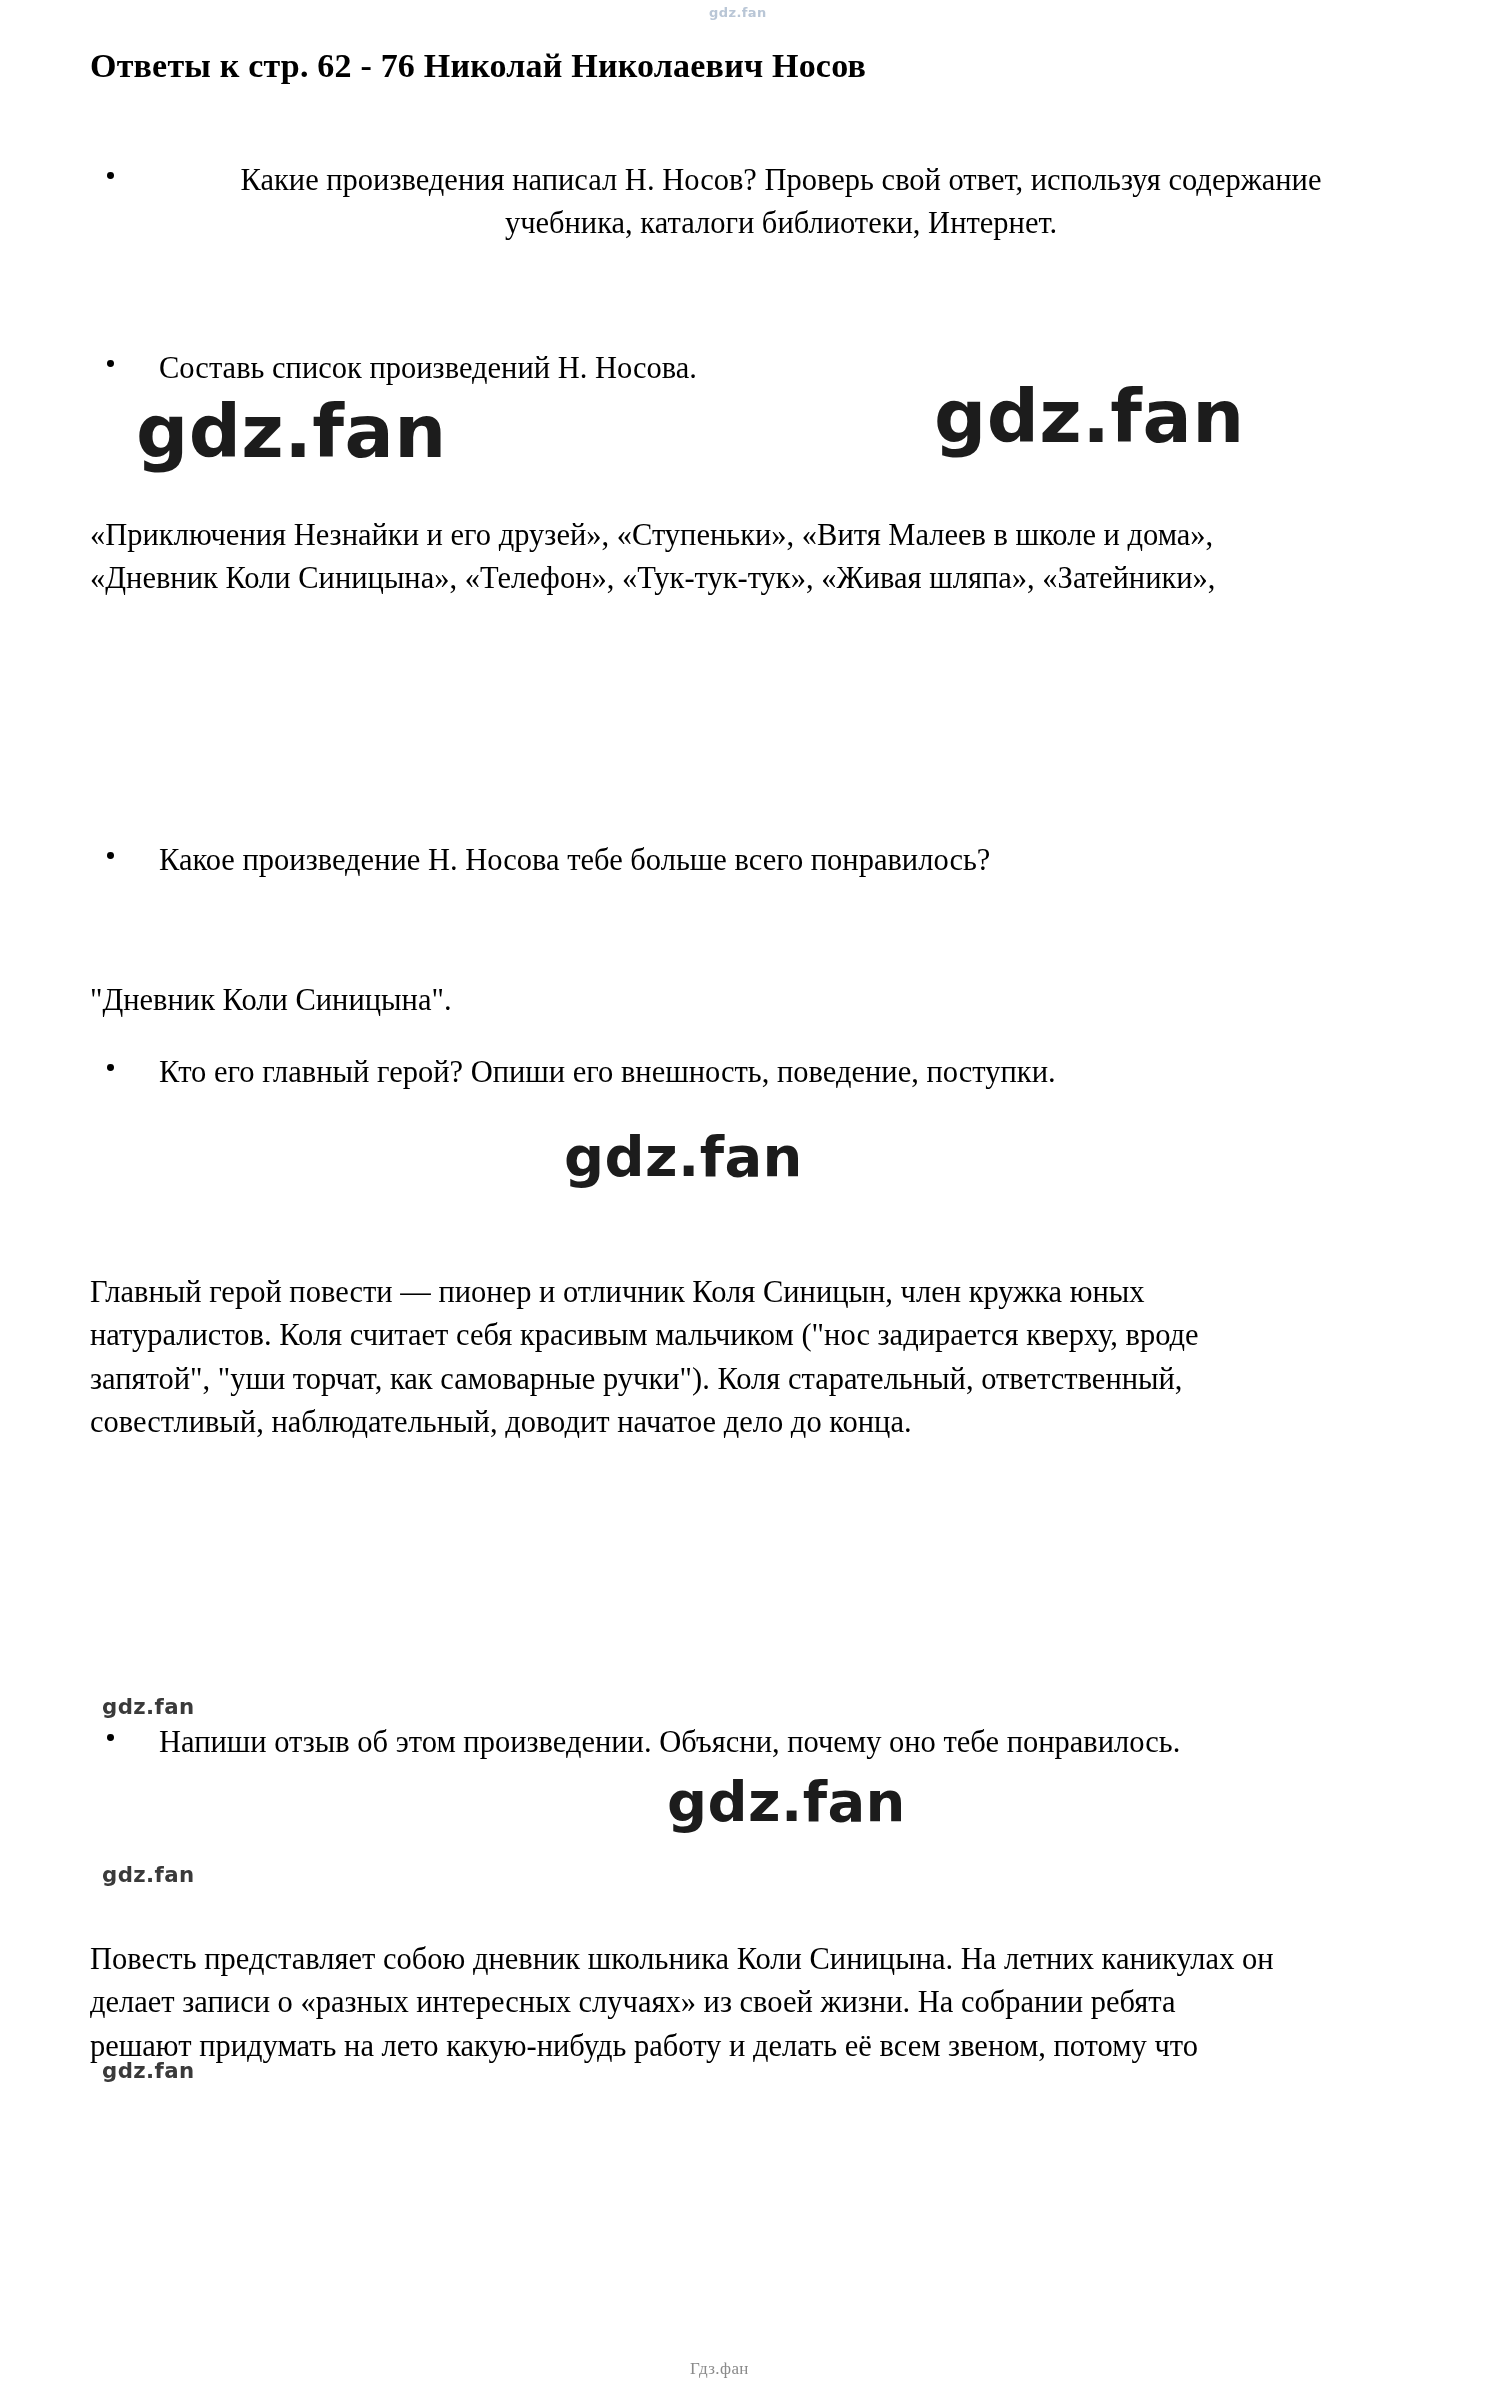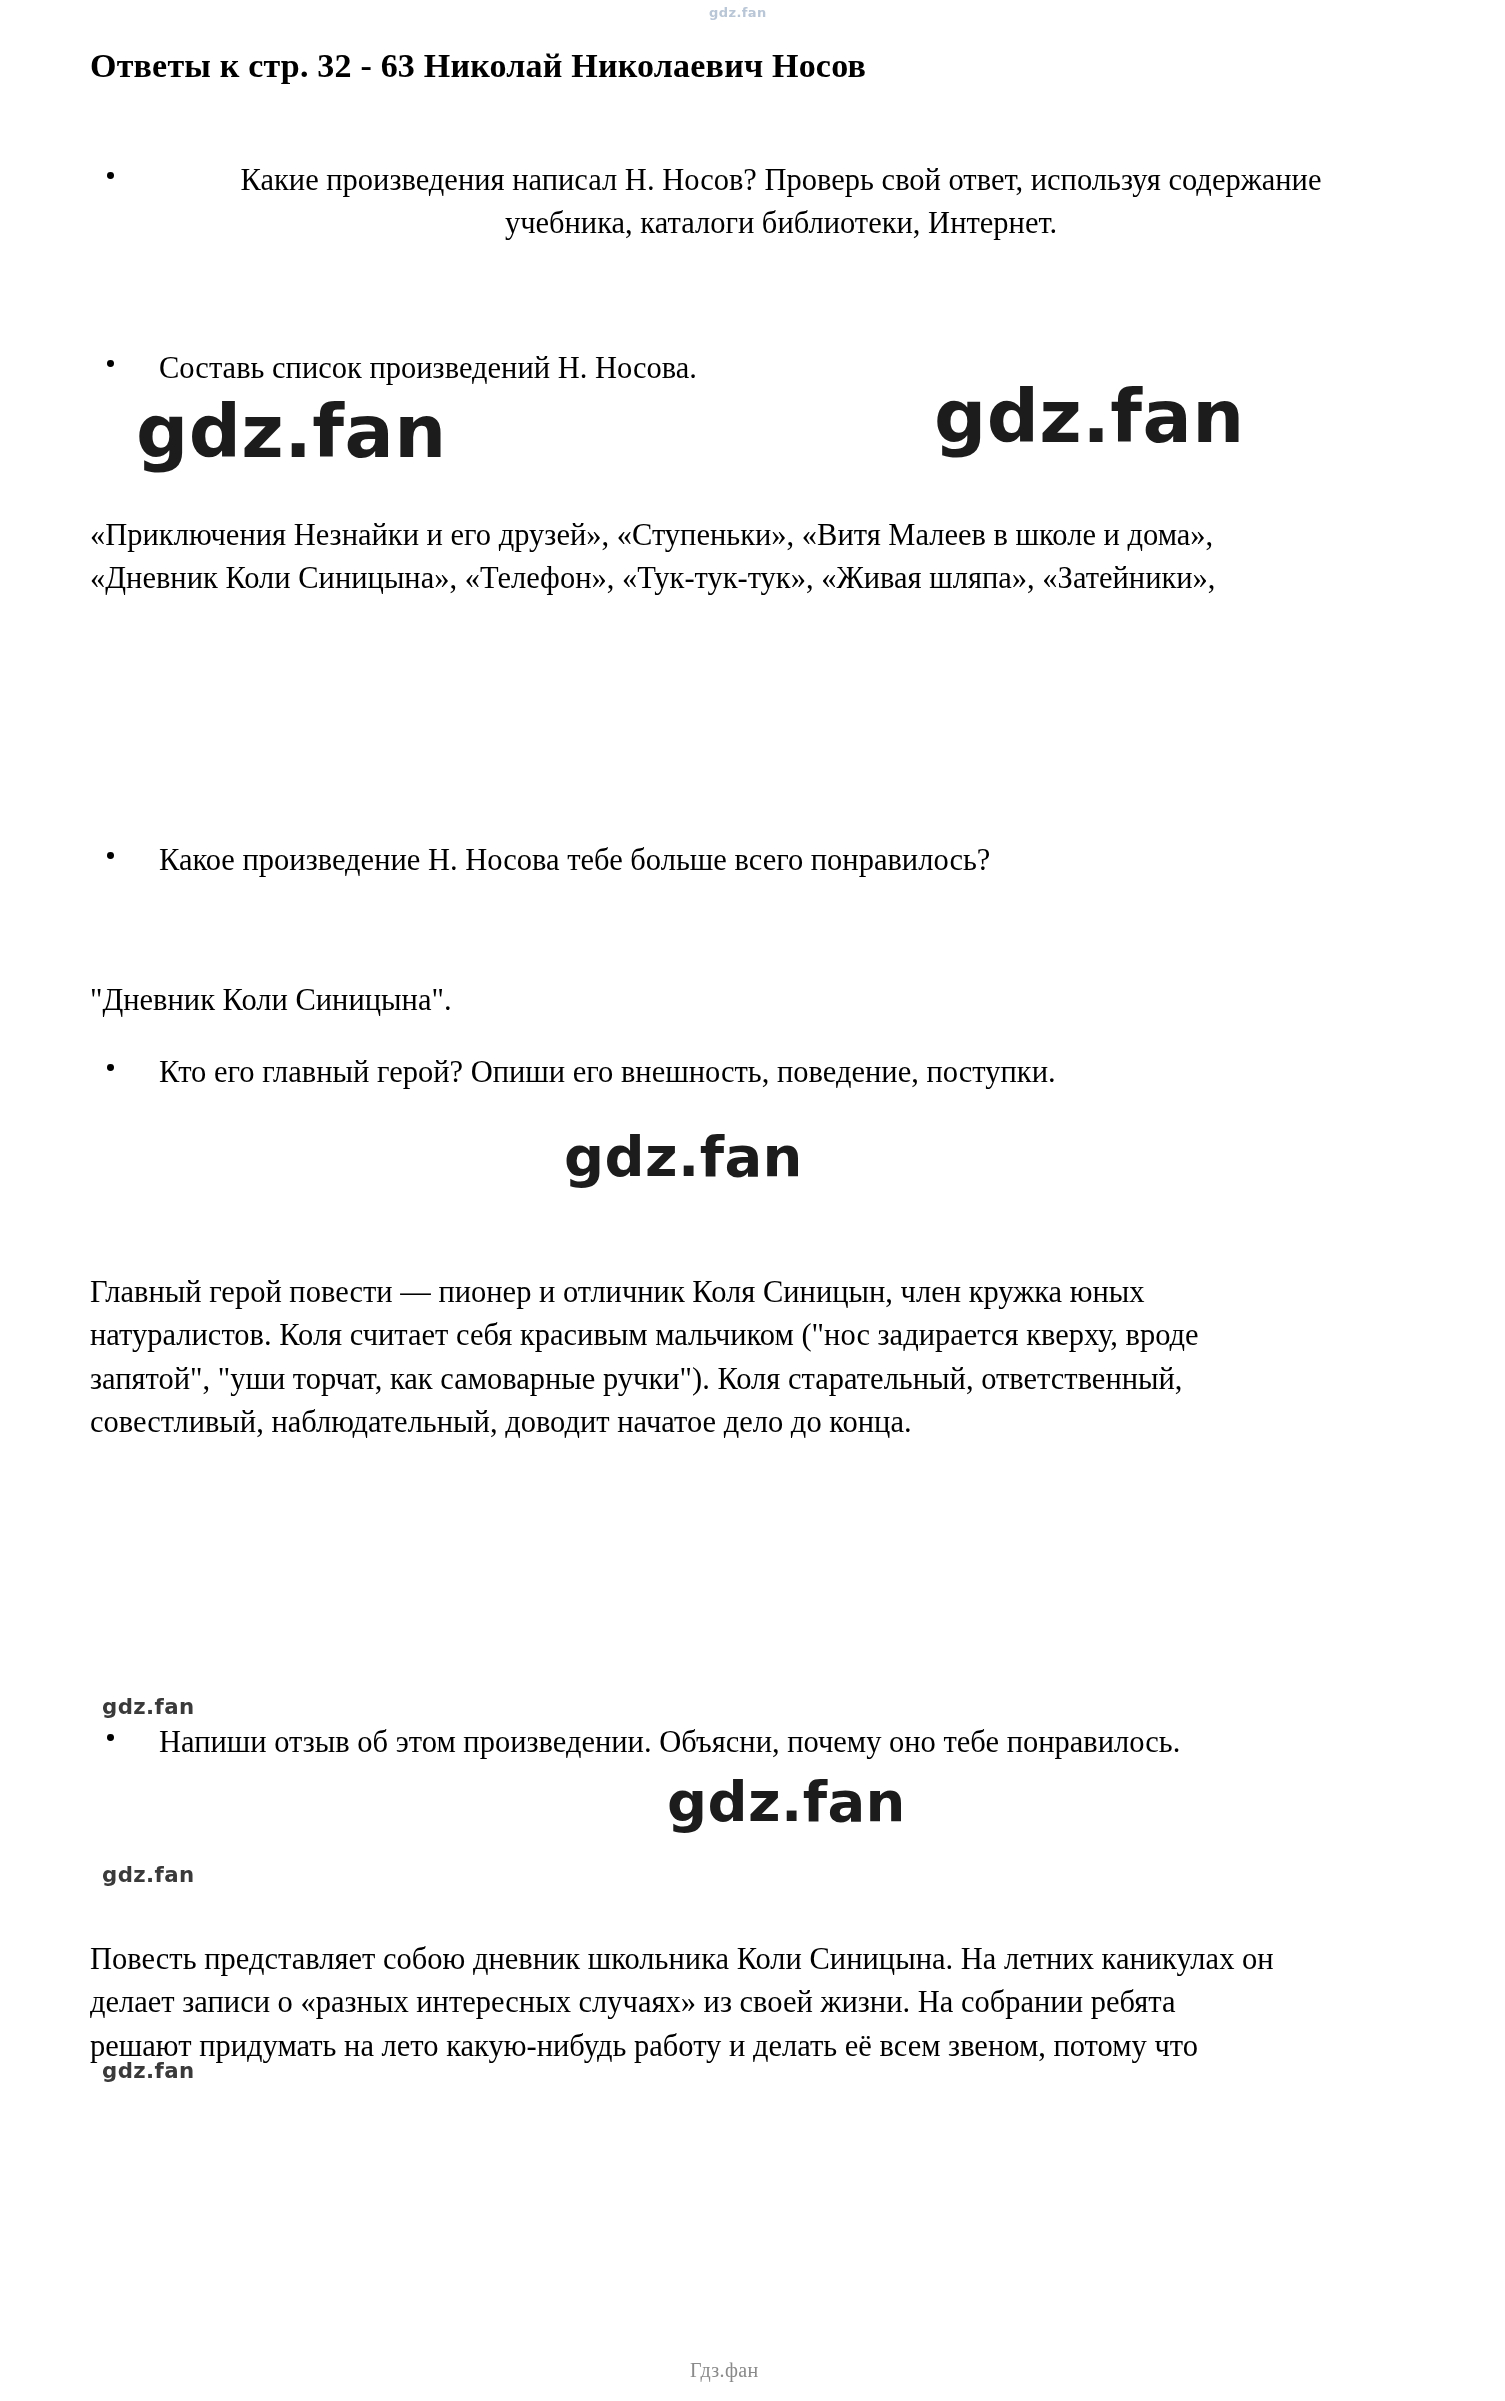--- a/index.html
+++ b/index.html
@@ -32,21 +32,21 @@
     font-weight: 700;
     letter-spacing: 0.4px;
     pointer-events: none;
     user-select: none;
     white-space: nowrap;
   }
   .wm-big { font-size: 73px; color: #1c1c1c; }
   .wm-mid { font-size: 56px; color: #1c1c1c; }
   .wm-small { font-size: 21.3px; color: #3a3a3a; font-weight: 700; }
   .wm-tiny { font-size: 13px; color: #b9c6d6; font-weight: 700; }
-  .wm-foot { font-size: 20px; color: #8a8a8a; font-weight: 400; font-family: "Liberation Serif", serif; }
+  .wm-foot { font-size: 17px; color: #8a8a8a; font-weight: 400; font-family: "Liberation Serif", serif; }
 
   
   .title {
     position: absolute;
     top: 47px;
     left: 90px;
     font-size: 34px;
     font-weight: 700;
     font-family: "Liberation Serif", "DejaVu Serif", serif;
     letter-spacing: 0.2px;
@@ -85,21 +85,21 @@
 
   .line { display: block; }
 </style>
 </head>
 <body>
 
 <div class="page">
 
   <div class="wm wm-tiny" style="top: 4.6px; left: 709px;">gdz.fan</div>
 
-  <div class="title">Ответы к стр. 32 - 63 Николай Николаевич Носов</div>
+  <div class="title">Ответы к стр. 62 - 76 Николай Николаевич Носов</div>
 
   <div class="bullet-block" style="top: 159px; text-align: center;">
     <span class="dot"></span>
     <div class="btext">
       <span class="line">Какие произведения написал Н. Носов? Проверь свой ответ, используя содержание</span>
       <span class="line">учебника, каталоги библиотеки, Интернет.</span>
     </div>
   </div>
 
   <div class="bullet-block" style="top: 347px;">

